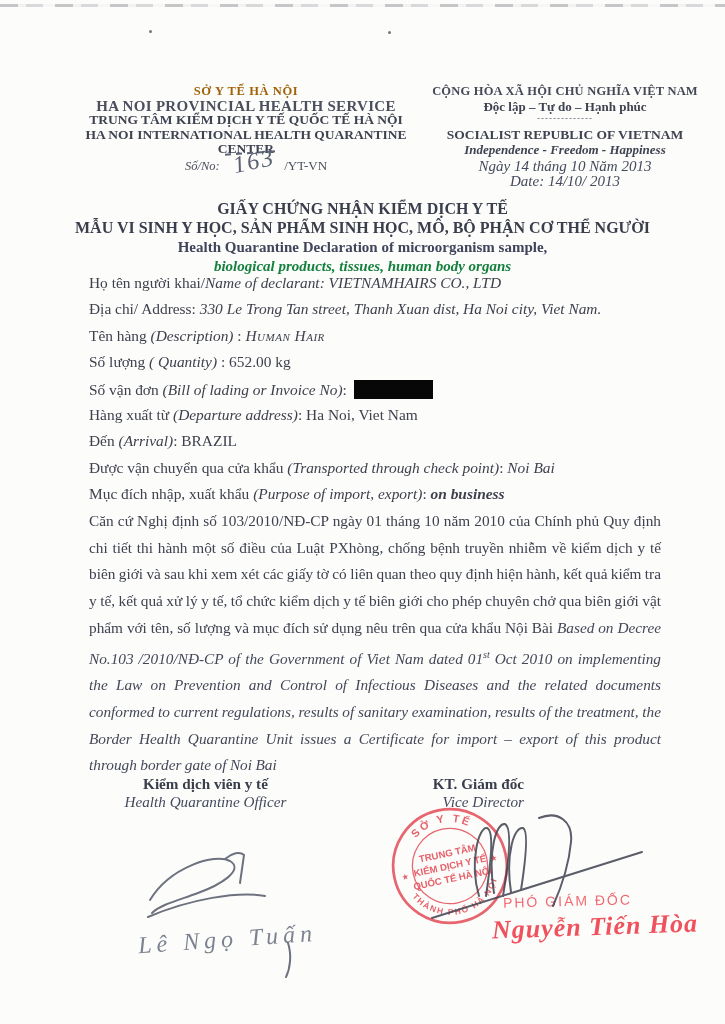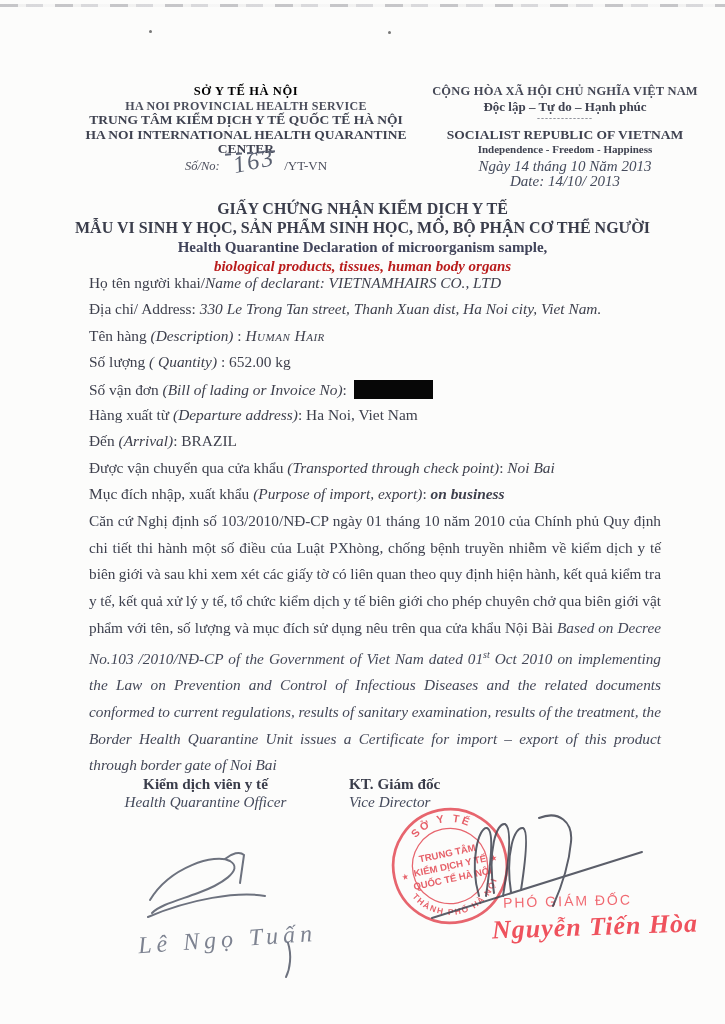--- a/index.html
+++ b/index.html
@@ -9,67 +9,67 @@
     font-family:"Liberation Serif","DejaVu Serif",serif;
     color:#3e404d;
   }
   
   .scan-top{position:absolute;top:4px;left:0;width:100%;height:3px;opacity:.55;
     background:repeating-linear-gradient(90deg,#9a9aa0 0 18px,#e9e9e9 18px 26px,#bcbcc2 26px 43px,#f2f2f2 43px 55px);}
   .speck{position:absolute;width:3px;height:3px;background:#555;border-radius:50%;opacity:.8;}
 
   
   .hdr-left{position:absolute;top:84px;left:68px;width:356px;text-align:center;line-height:14.5px;}
-  .hdr-left .l1{font-size:12.5px;font-weight:bold;letter-spacing:.6px;color:#000000;}
-  .hdr-left .l2{font-size:12px;font-weight:bold;letter-spacing:.3px;color:#4b4e5c;}
+  .hdr-left .l1{font-size:12.5px;font-weight:bold;letter-spacing:.6px;color:#a16207;}
+  .hdr-left .l2{font-size:15px;font-weight:bold;letter-spacing:.3px;color:#4b4e5c;}
   .hdr-left .l3{font-size:13.5px;font-weight:bold;color:#3f4250;}
   .hdr-left .l4{font-size:13.5px;font-weight:bold;color:#3f4250;}
   .docno{position:absolute;top:150px;left:185px;width:200px;font-size:13px;white-space:nowrap;}
   .docno-label{font-style:italic;font-size:12.5px;color:#4b4e5c;}
   .docno-hand{position:relative;display:inline-block;width:58px;height:30px;vertical-align:-10px;}
   .hand-dash{position:absolute;top:2px;left:2px;width:50px;border-top:2px dashed #5d6374;transform:rotate(-4deg);}
   .hand-num{position:absolute;top:-2px;left:10px;font-style:italic;font-size:24px;color:#596070;transform:rotate(-12deg);letter-spacing:2px;}
   .docno-suffix{font-size:13px;color:#4b4e5c;}
 
   .hdr-right{position:absolute;top:84px;left:424px;width:282px;text-align:center;line-height:15px;}
   .hdr-right .l1{font-size:12.5px;font-weight:bold;letter-spacing:.2px;color:#454856;}
   .hdr-right .l2{font-size:13px;font-weight:bold;color:#3f4250;}
   .hdr-right .div{font-size:9px;letter-spacing:1px;color:#5a5d6a;line-height:9px;}
   .hdr-right .l3{font-size:13.5px;font-weight:bold;color:#3f4250;margin-top:4px;}
-  .hdr-right .l4{font-size:11px;font-weight:bold;color:#3f4250;}
+  .hdr-right .l4{font-size:13px;font-weight:bold;color:#3f4250;font-style:italic;}
   .hdr-right .dvn{font-style:italic;font-size:15px;margin-top:2px;color:#454b5c;}
   .hdr-right .den{font-style:italic;font-size:15px;color:#454b5c;}
 
   
   .title{position:absolute;top:199px;left:0;width:100%;text-align:center;line-height:19px;}
   .title .t1{font-size:16px;font-weight:bold;color:#3a3d4b;}
   .title .t2{font-size:16px;font-weight:bold;color:#3a3d4b;}
   .title .t3{font-size:15px;font-weight:bold;color:#41445a;margin-top:1px;}
-  .title .t4{font-size:15px;font-weight:bold;font-style:italic;color:#b91c1c;}
+  .title .t4{font-size:15px;font-weight:bold;font-style:italic;color:#15803d;}
 
   
   .fields{position:absolute;top:274px;left:89px;width:580px;}
   .frow{height:26.4px;font-size:15.4px;white-space:nowrap;color:#3e404d;}
   .lab{font-style:normal;}
   .lab-i{font-style:italic;}
   .val-i{font-style:italic;}
   .val-p{font-style:normal;}
   .val-sc{font-style:italic;font-weight:normal;font-variant:small-caps;letter-spacing:.5px;}
   .val-bi{font-style:italic;font-weight:bold;}
   .redaction{display:inline-block;width:79px;height:19px;background:#070707;vertical-align:-4px;margin-left:3px;}
 
   
   .legal{position:absolute;top:508px;left:89px;width:572px;text-align:justify;
     font-size:15.3px;line-height:26.7px;color:#3e414f;word-spacing:-.4px;}
   .legal .en{font-style:italic;color:#434757;}
   sup{font-size:10px;}
 
   
   .sig-left{position:absolute;top:775px;left:118px;width:175px;text-align:center;line-height:17.5px;}
-  .sig-right{position:absolute;top:775px;left:349px;width:175px;text-align:left;line-height:17.5px;}
+  .sig-right{position:absolute;top:775px;left:349px;width:175px;text-align:right;line-height:17.5px;}
   .sig-t1{font-size:15.2px;font-weight:bold;color:#3a3d4b;}
   .sig-t2{font-size:15.2px;font-style:italic;color:#444a5c;}
 
   .stamp-wrap{position:absolute;top:806px;left:390px;width:120px;height:120px;transform:rotate(-12deg);}
   .stamp-role{position:absolute;top:893px;left:503px;font-family:"Liberation Sans","DejaVu Sans",sans-serif;
     font-size:14px;color:#ef5a63;letter-spacing:2px;transform:rotate(-1.5deg);opacity:.9;}
   .stamp-name{position:absolute;top:912px;left:492px;font-size:26px;font-weight:bold;font-style:italic;
     color:#ee4450;transform:rotate(-2deg);letter-spacing:1px;opacity:.92;}
 
   .ink{position:absolute;pointer-events:none;}

